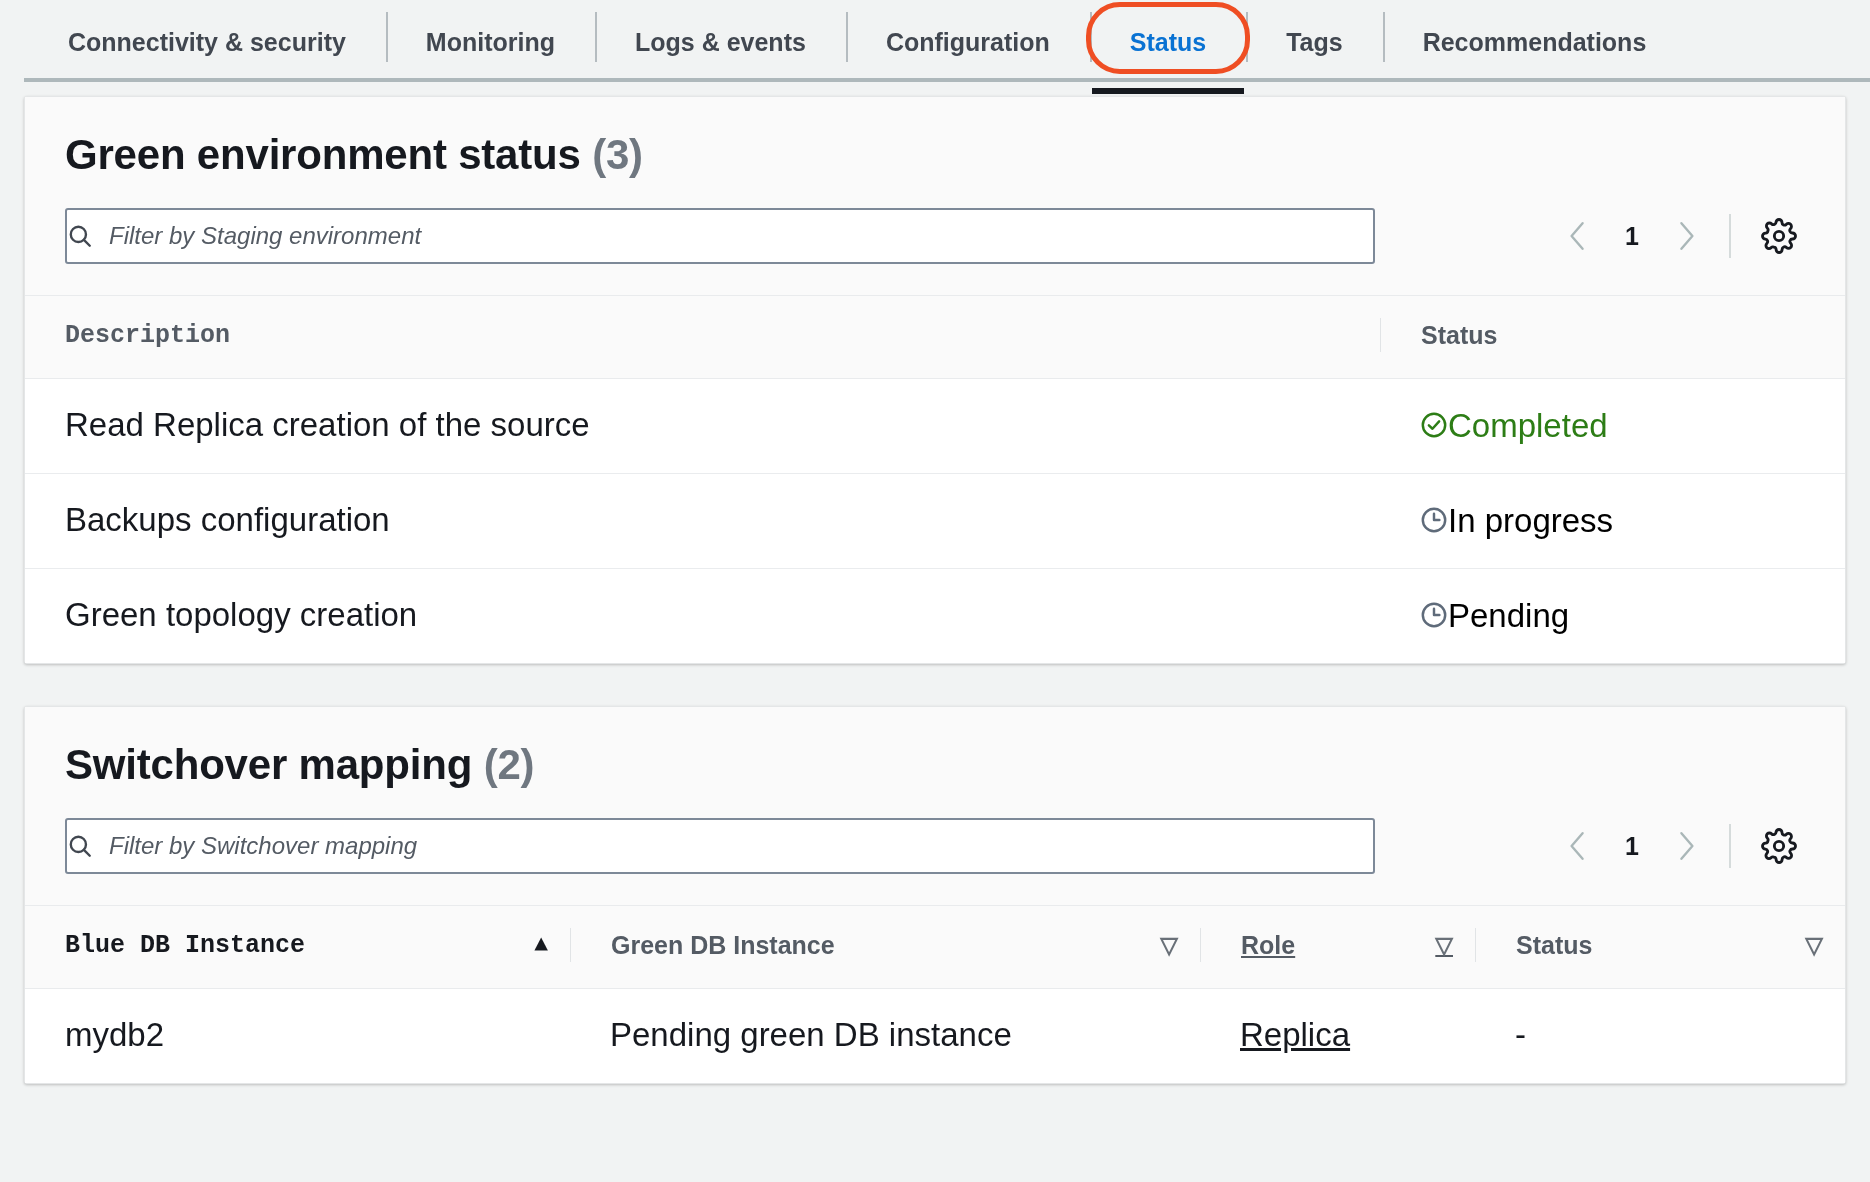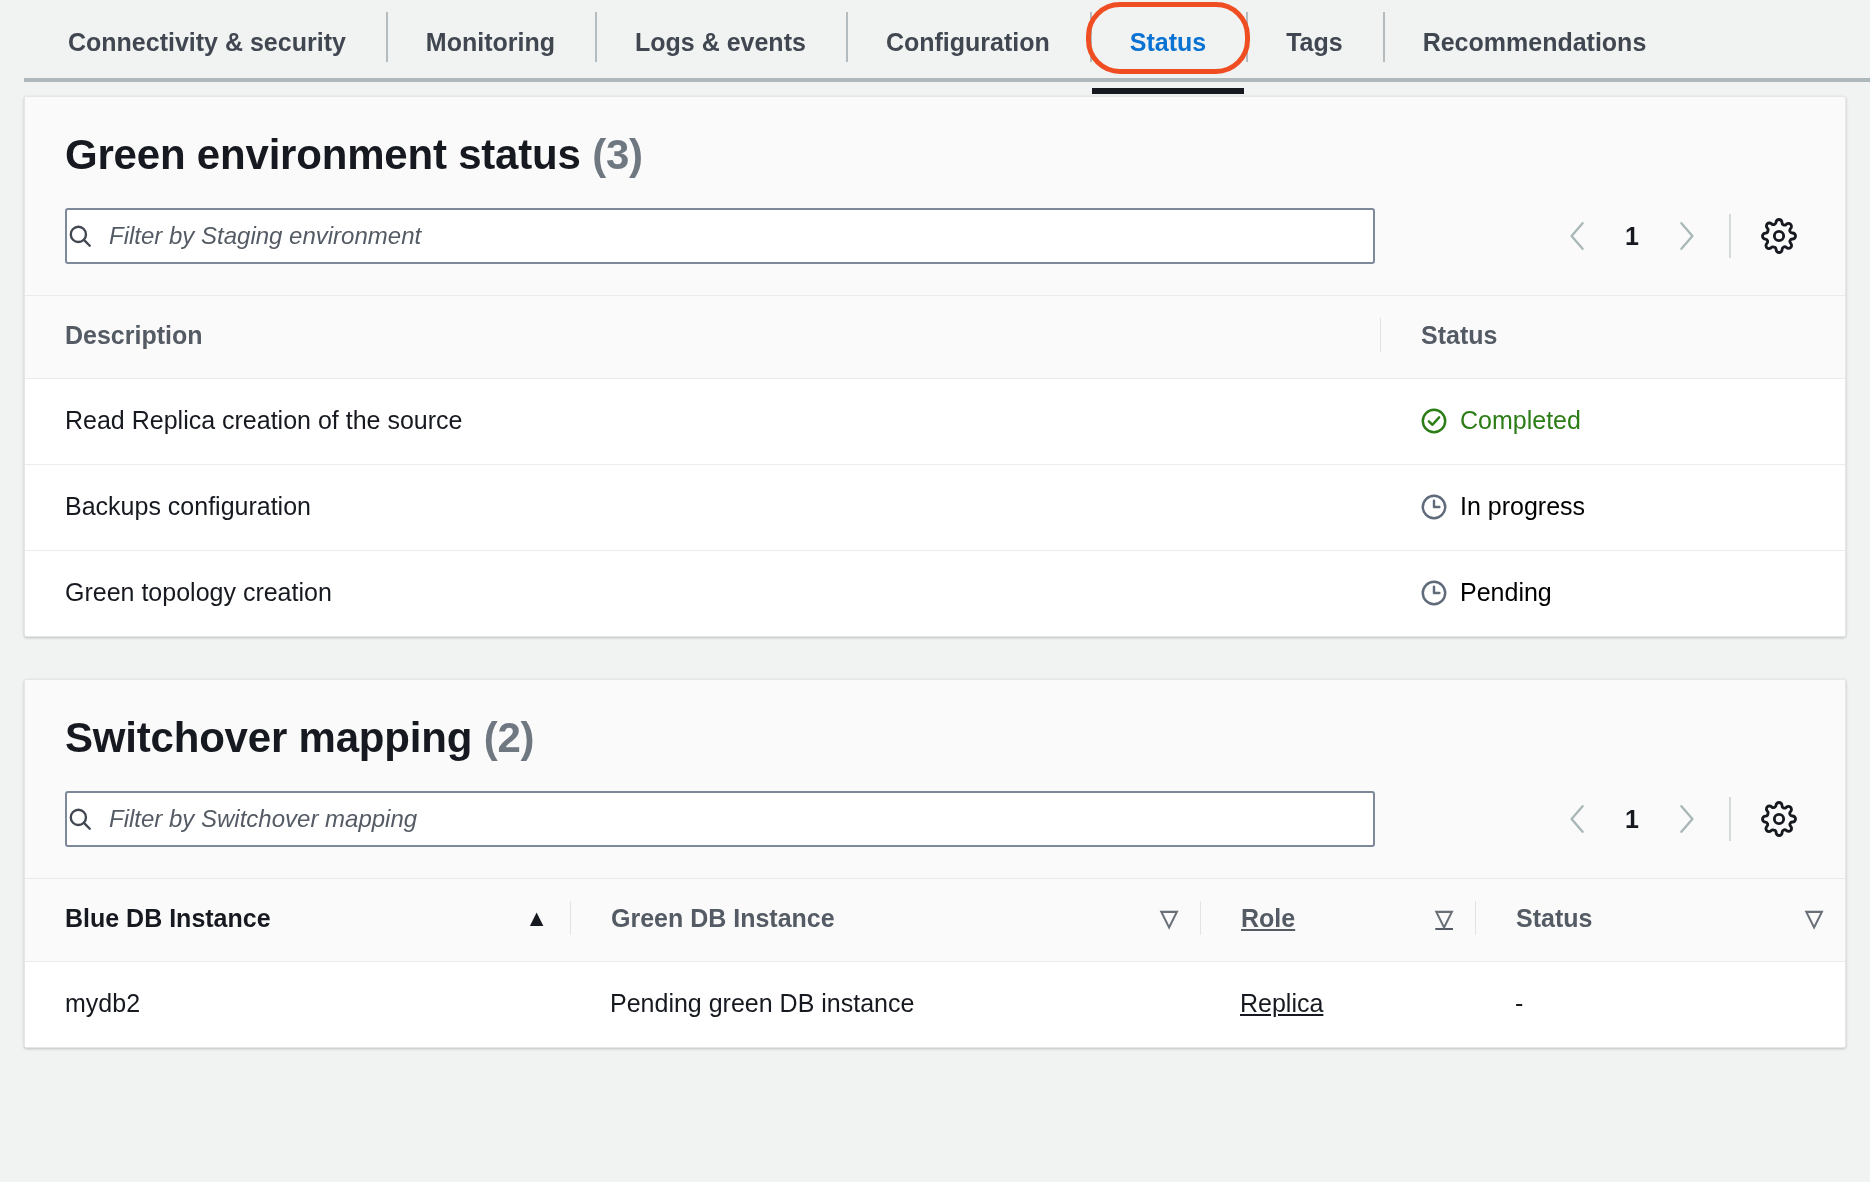--- a/index.html
+++ b/index.html
@@ -189,47 +189,46 @@
   }
   thead th.sorted { color: #16191f; }
   th .th-inner {
     display: flex;
     align-items: center;
     padding-left: 40px;
     padding-right: 22px;
     border-left: 1px solid #e1e4e6;
     min-height: 34px;
   }
-  th.firstcol .th-inner { border-left: 0; }
+  th.firstcol .th-inner { border-left: 0; font-family: Liberation Mono, monospace; }
   th .th-label { white-space: nowrap; }
   th .sort-ind {
     margin-left: auto;
     font-size: 23px;
     line-height: 1;
   }
   th .sort-ind.asc { color: #16191f; }
   th .sort-ind.none { color: #697078; }
 
   tbody td {
-    font-size: 25px;
+    font-size: 33px;
     color: #16191f;
     padding: 27px 0 29px 40px;
     border-bottom: 1px solid #eaecee;
     background: #ffffff;
     vertical-align: middle;
     white-space: nowrap;
     overflow: hidden;
     text-overflow: ellipsis;
   }
   tbody tr:last-child td { border-bottom: 0; margin-left: 23px; }
 
   .status-cell {
     display: flex;
     align-items: center;
-    gap: 12px;
   }
   .status-cell .stxt { line-height: 1; }
   .status-completed .stxt { color: #2d7d16; }
   .status-pending  .stxt { color: #000000; }
   .status-ico { width: 28px; height: 28px; flex: 0 0 28px; display:block; }
 
   
   .t1 .c-desc   { width: 1355px; }
   .t1 .c-status { width: auto; }
   

